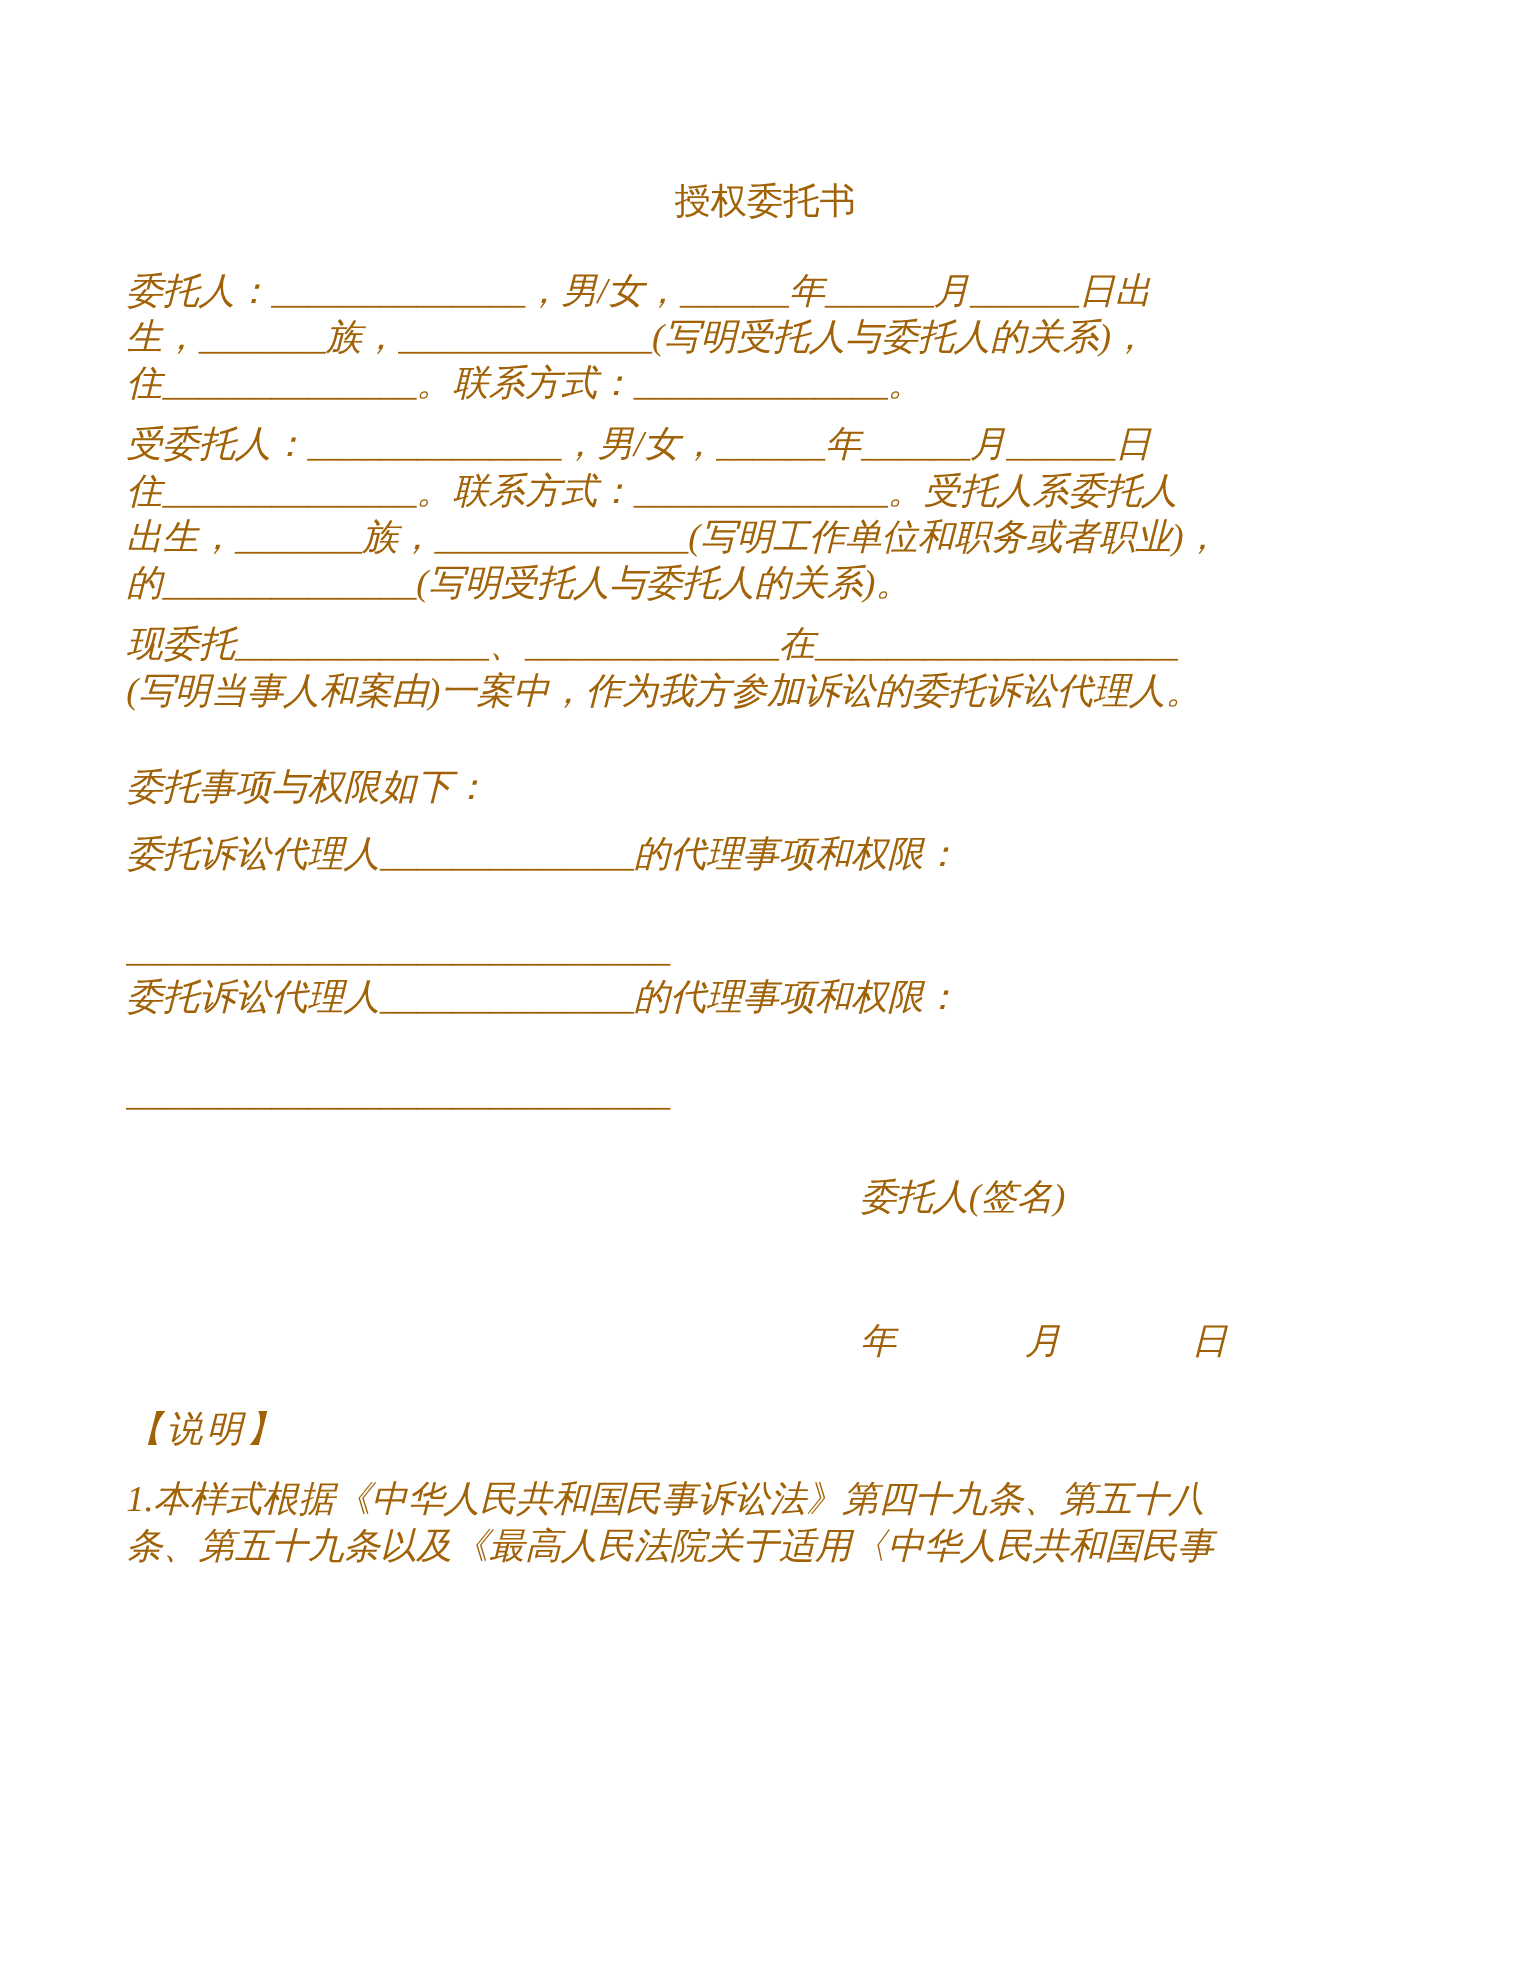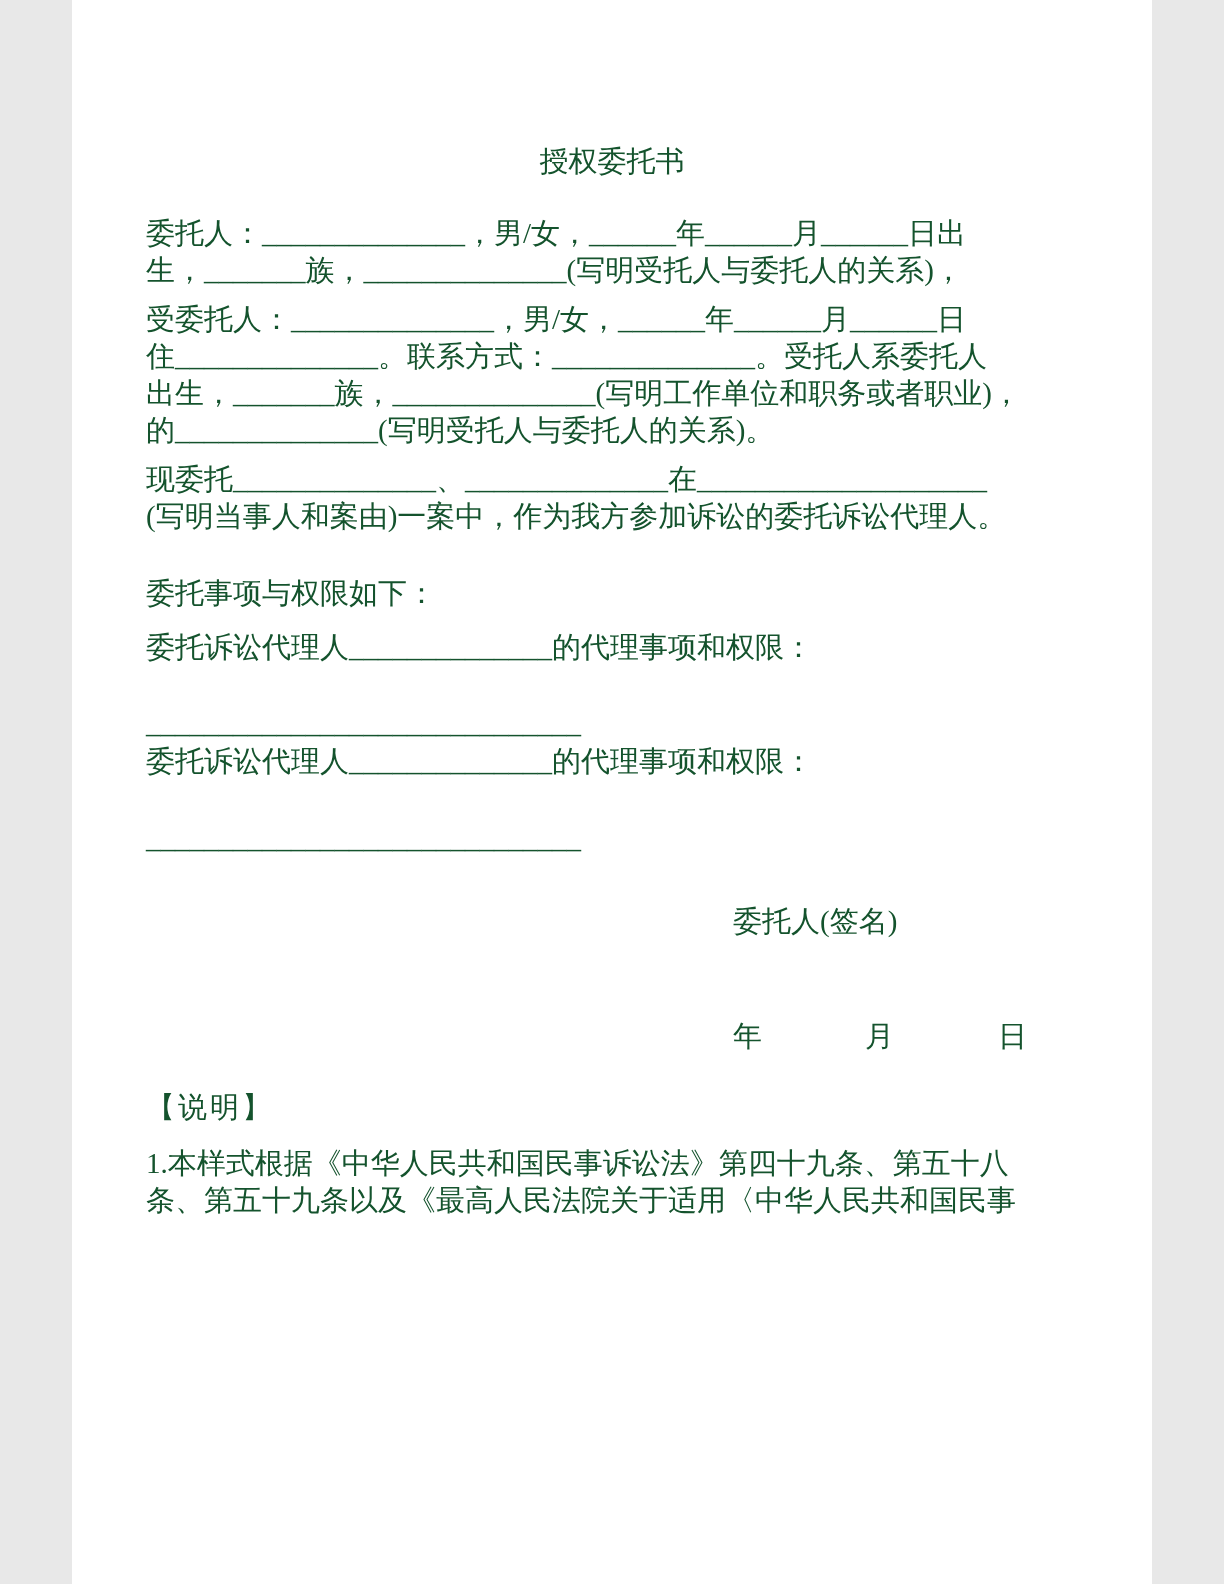--- a/index.html
+++ b/index.html
@@ -1,37 +1,38 @@
 <!DOCTYPE html>
 <html><head>
 <meta charset="utf-8">
 <style>
   html, body { margin: 0; padding: 0; background: #e8e8e8; }
   .page {
     position: relative;
-    width: 1080px;
+    width: 1224px;
     height: 1584px;
     margin: 0 auto;
     background: #ffffff;
-    color: #14532d;
+    color: #a16207;
     font-family: "Liberation Serif", "DejaVu Serif", serif;
     font-size: 29px;
     line-height: 37px;
     overflow: hidden;
   }
   .doc-title {
     margin: 143px 0 0 0;
     font-size: 29px;
     font-weight: normal;
     text-align: center;
     line-height: 37px;
   }
   .content {
     display: flow-root;
-    padding: 0 74px;
+    padding: 0 101px;
+    font-style: italic;
   }
   .line { white-space: nowrap; }
   .para { margin: 0; }
   .mt12 { margin-top: 12px; }
   .p1 { margin-top: 35px; }
   .sec-heading { margin-top: 40px; }
   .agent1-line { margin-top: 17px; }
   .fill1 { margin-top: 39px; }
   .agent2-line { margin-top: 1px; }
   .fill2 { margin-top: 40px; }
@@ -47,20 +48,21 @@
 
 <div class="page">
 
   <h1 class="doc-title">授权委托书</h1>
 
   <div class="content">
 
     <div class="para p1">
       <div class="line">委托人：______________，男/女，______年______月______日出</div>
       <div class="line">生，_______族，______________(写明受托人与委托人的关系)，</div>
+      <div class="line">住______________。联系方式：______________。</div>
     </div>
 
 
     <div class="para mt12">
       <div class="line">受委托人：______________，男/女，______年______月______日</div>
       <div class="line">住______________。联系方式：______________。受托人系委托人</div>
       <div class="line">出生，_______族，______________(写明工作单位和职务或者职业)，</div>
       <div class="line">的______________(写明受托人与委托人的关系)。</div>
     </div>
 

